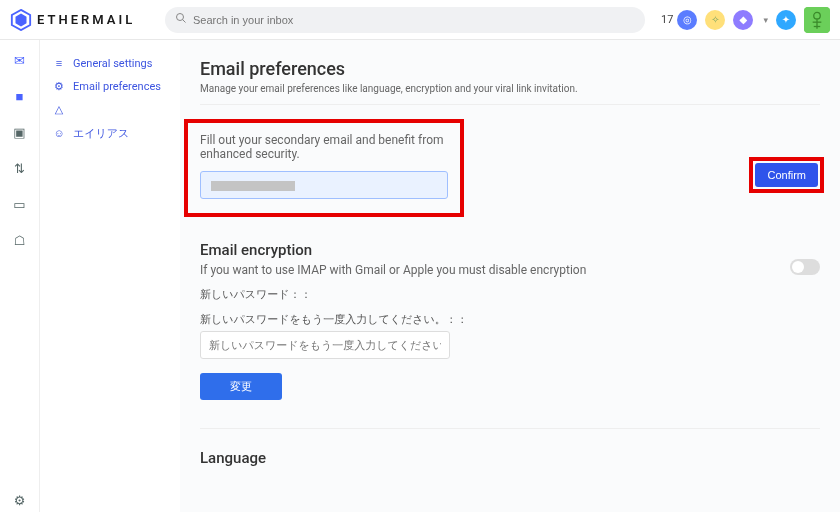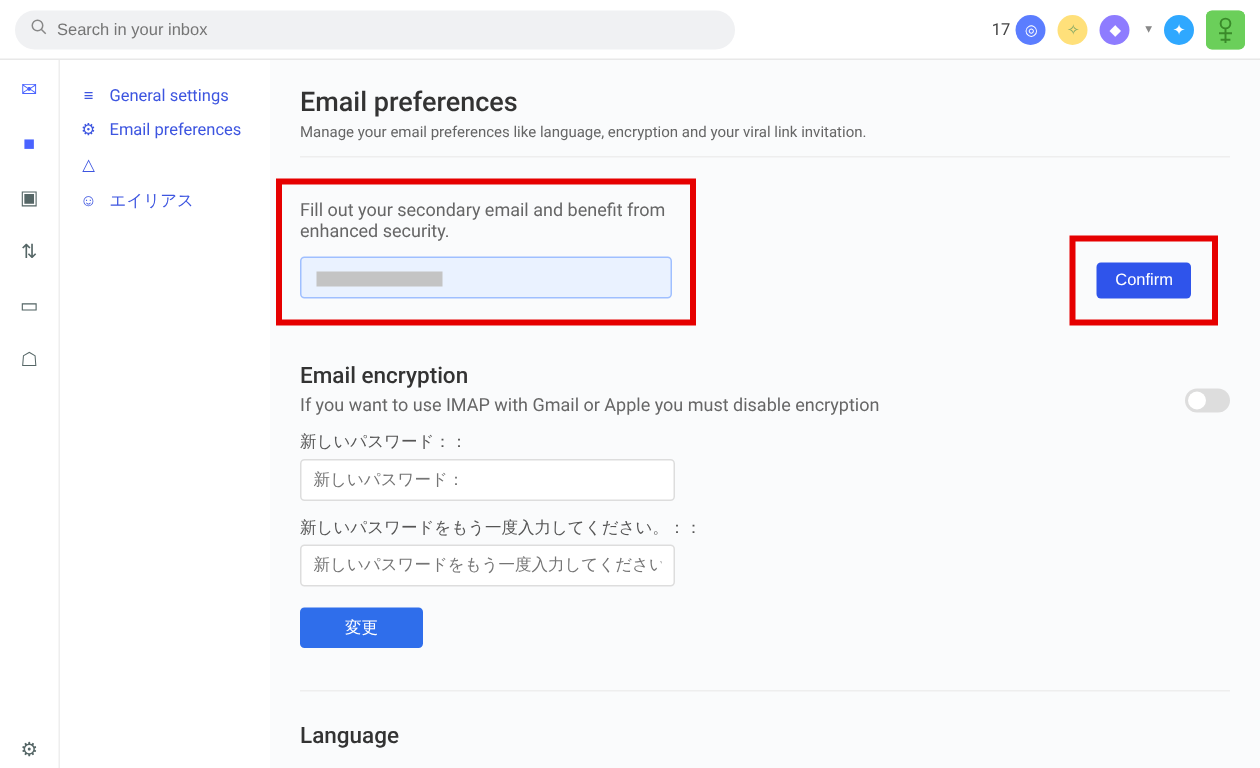--- a/index.html
+++ b/index.html
@@ -160,24 +160,24 @@
   .sec-input-placeholder {
     display:block;
     background:#c4c4c4;
     height:10px;
     width:84px;
     margin-top:9px;
     margin-left:2px;
   }
   .confirm-wrap {
     position:absolute;
-    right: 12px;
+    right: 0;
     top: 38px;
     outline:4px solid #e60000;
-    padding:14px;
+    padding:2px;
   }
   .confirm-btn {
     background:#2f54eb;
     color:#fff;
     border:none;
     border-radius:3px;
     font-size:11px;
     padding:6px 12px;
     cursor:pointer;
   }
@@ -201,20 +201,29 @@
     margin-top:14px;background:#2f6eeb;color:#fff;border:none;border-radius:3px;
     font-size:11px;padding:6px 30px;cursor:pointer;
   }
 
   hr.div { border:none;border-top:1px solid #eee;margin:20px 0; }
 </style>
 </head>
 <body>
 
 <div class="topbar">
+  <div class="logo">
+    <span class="logo-hex">
+      <svg viewBox="0 0 24 24" width="22" height="22">
+          <polygon points="12,1 22,6.5 22,17.5 12,23 2,17.5 2,6.5" fill="none" stroke="#4a63ff" stroke-width="2"></polygon>
+          <polygon points="12,5 18,8.5 18,15.5 12,19 6,15.5 6,8.5" fill="#4a63ff"></polygon>
+        </svg>
+    </span>
+    <span class="logo-text">ETHERMAIL</span>
+  </div>
   <div class="searchbar">
     <span class="sicon">
       <svg width="12" height="12" viewBox="0 0 24 24" fill="none" stroke="#888" stroke-width="2">
           <circle cx="10" cy="10" r="7"></circle>
           <line x1="21" y1="21" x2="15" y2="15"></line>
         </svg>
     </span>
     <input type="text" placeholder="Search in your inbox" style="">
   </div>
   <div class="topright">
@@ -286,21 +295,20 @@
         <button class="confirm-btn">Confirm</button>
       </div>
     </div>
 
     <div class="section" style="">
       <div class="section-title">Email encryption</div>
       <div class="section-sub">If you want to use IMAP with Gmail or Apple you must disable encryption</div>
       <div class="toggle"></div>
 
       <div class="field-label">新しいパスワード：：</div>
-      <input class="text-input" type="text" placeholder="新しいパスワード：" style="">
 
       <div class="field-label">新しいパスワードをもう一度入力してください。：：</div>
       <input class="text-input" type="text" placeholder="新しいパスワードをもう一度入力してください。：" style="">
 
       <div>
         <button class="change-btn">変更</button>
       </div>
     </div>
 
     <hr class="div">

